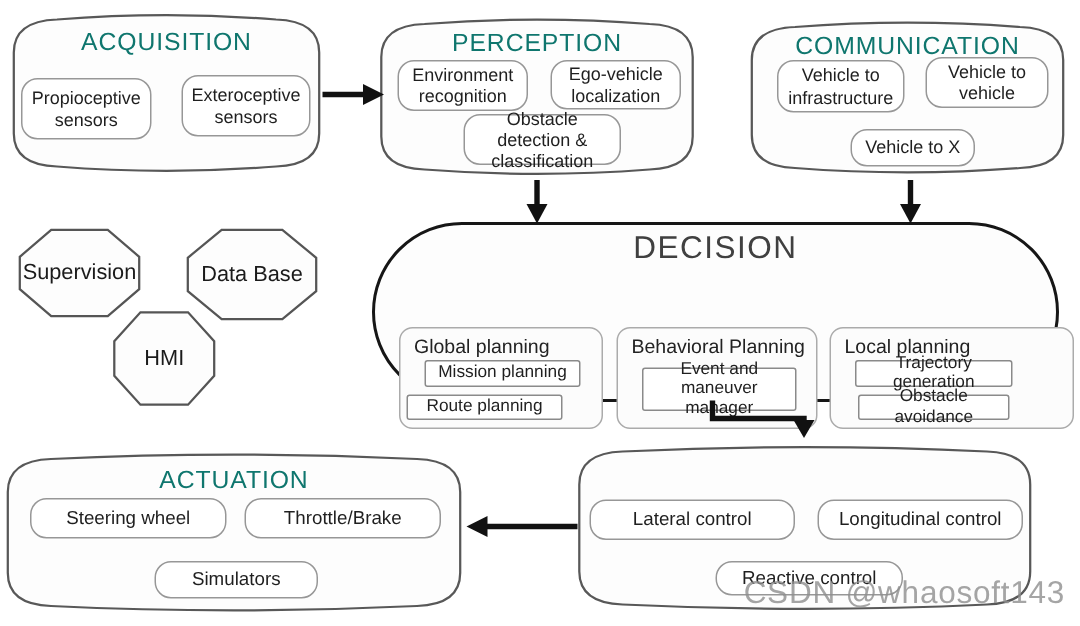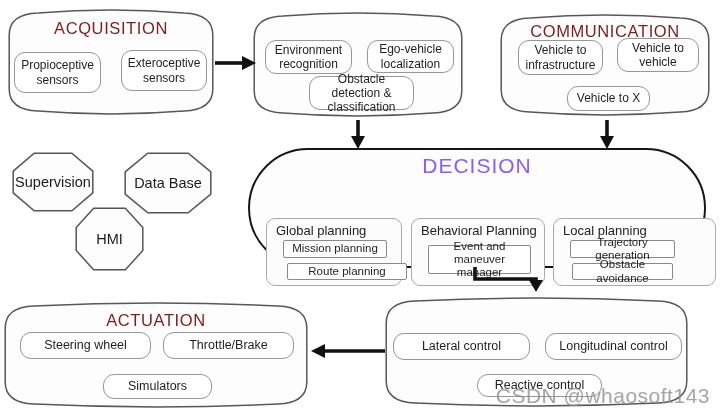--- a/index.html
+++ b/index.html
@@ -6,37 +6,37 @@
   .canvas{
     position:relative;width:720px;height:417px;background:#ffffff;overflow:hidden;
     font-family:"Liberation Sans",sans-serif;color:#1f1f1f;
   }
   
   .cyl{position:absolute;z-index:1;}
   .shape{position:absolute;left:0;top:0;width:100%;height:100%;overflow:visible;}
   .shape path{fill:#fdfdfd;stroke:#585858;stroke-width:1.5;}
   .cyl-title{
     position:absolute;left:0;width:100%;text-align:center;
-    font-size:16.5px;letter-spacing:.6px;color:#7f1d1d;white-space:nowrap;
+    font-size:16.5px;letter-spacing:.6px;color:#0f766e;white-space:nowrap;
   }
   
   .pill{
     position:absolute;display:flex;align-items:center;justify-content:center;
     background:#ffffff;border:1.4px solid #979797;border-radius:11px;
     font-size:12px;line-height:1.18;text-align:center;padding:1px 3px;box-sizing:border-box;
   }
   .pill.big{font-size:12.5px;}
   
   .decision{
     position:absolute;left:248px;top:148px;width:458px;height:120px;
     background:#fdfdfd;border:2.6px solid #161616;border-radius:60px;z-index:1;box-sizing:border-box;
   }
   .decision-title{
     position:absolute;top:4px;left:0;width:100%;text-align:center;
-    font-size:21px;letter-spacing:1px;color:#8b5cf6;
+    font-size:21px;letter-spacing:1px;color:#404040;
   }
   .panel{
     position:absolute;background:#fcfcfc;border:1.4px solid #ababab;border-radius:9px;box-sizing:border-box;margin-top:38px;
   }
   .panel-label{margin:4px 0 0 9px;font-size:13px;color:#222;white-space:nowrap;}
   .rect-item{
     position:absolute;display:flex;align-items:center;justify-content:center;
     background:#ffffff;border:1.3px solid #8a8a8a;border-radius:2px;
     font-size:11.5px;line-height:1.15;text-align:center;padding:0 2px;box-sizing:border-box;
   }
@@ -68,20 +68,21 @@
       </svg>
     <div class="cyl-title" style="top:13px">ACQUISITION</div>
     <div class="pill" style="left:6px;top:46px;width:87px;height:41px">Propioceptive sensors</div>
     <div class="pill" style="left:113px;top:44px;width:86px;height:41px">Exteroceptive sensors</div>
   </div>
 
   <div class="cyl" style="left:253px;top:9px;width:210px;height:111px">
     <svg class="shape" viewBox="0 0 210 111">
         <path d="M 30 7 Q 105 1.2 180 7 Q 208.8 8 208.8 29 L 208.8 82 Q 208.8 103 180 104 Q 105 109.8 30 104 Q 1.2 103 1.2 82 L 1.2 29 Q 1.2 8 30 7 Z"></path>
       </svg>
+    <div class="cyl-title" style="top:11px">PERCEPTION</div>
     <div class="pill" style="left:12px;top:31px;width:87px;height:34px">Environment recognition</div>
     <div class="pill" style="left:114px;top:31px;width:87px;height:33px">Ego-vehicle localization</div>
     <div class="pill" style="left:56px;top:67px;width:105px;height:34px">Obstacle detection &amp; classification</div>
   </div>
 
   <div class="cyl" style="left:500px;top:11px;width:210px;height:108px">
     <svg class="shape" viewBox="0 0 210 108">
         <path d="M 30 7 Q 105 1.2 180 7 Q 208.8 8 208.8 29 L 208.8 79 Q 208.8 100 180 101 Q 105 106.8 30 101 Q 1.2 100 1.2 79 L 1.2 29 Q 1.2 8 30 7 Z"></path>
       </svg>
     <div class="cyl-title" style="top:11px">COMMUNICATION</div>
@@ -108,21 +109,21 @@
       </svg>
     <div class="oct-label">HMI</div>
   </div>
 
   <div class="decision">
     <div class="decision-title">DECISION</div>
 
     <div class="panel" style="left:16px;top:30px;width:136px;height:68px">
       <div class="panel-label">Global planning</div>
       <div class="rect-item" style="left:16px;top:21px;width:104px;height:18px">Mission planning</div>
-      <div class="rect-item" style="left:20px;top:44px;width:120px;height:17px">Route planning</div>
+      <div class="rect-item" style="left:4px;top:44px;width:104px;height:17px">Route planning</div>
     </div>
 
     <div class="panel" style="left:161px;top:30px;width:134px;height:68px">
       <div class="panel-label">Behavioral Planning</div>
       <div class="rect-item" style="left:16px;top:26px;width:103px;height:29px">Event and maneuver manager</div>
     </div>
 
     <div class="panel" style="left:303px;top:30px;width:163px;height:68px">
       <div class="panel-label">Local planning</div>
       <div class="rect-item" style="left:16px;top:21px;width:105px;height:18px">Trajectory generation</div>

